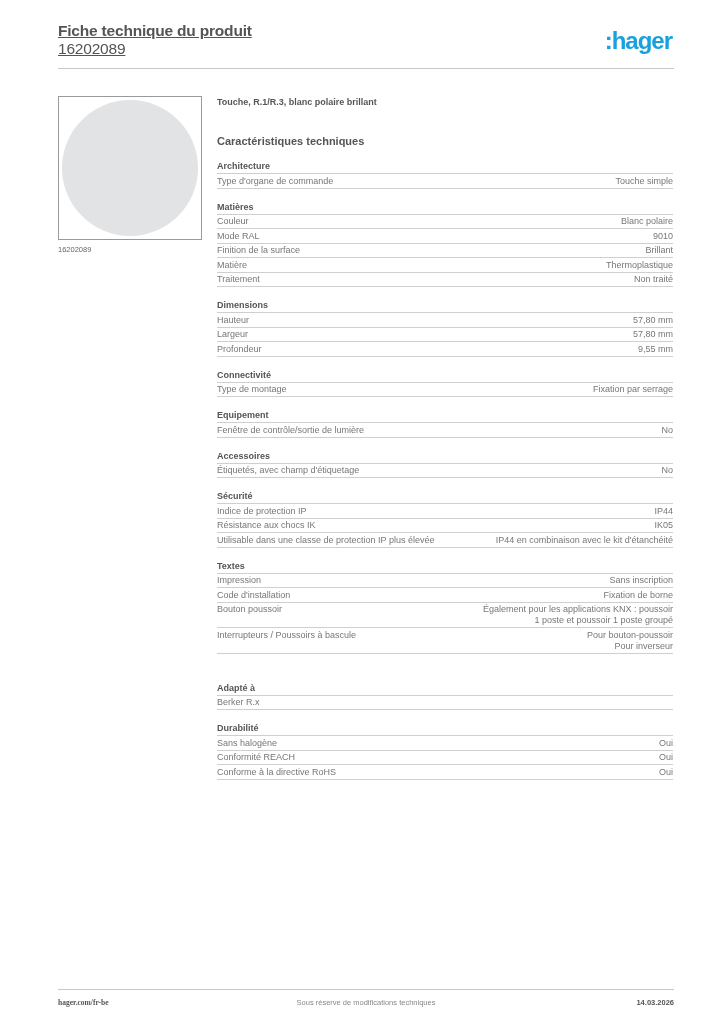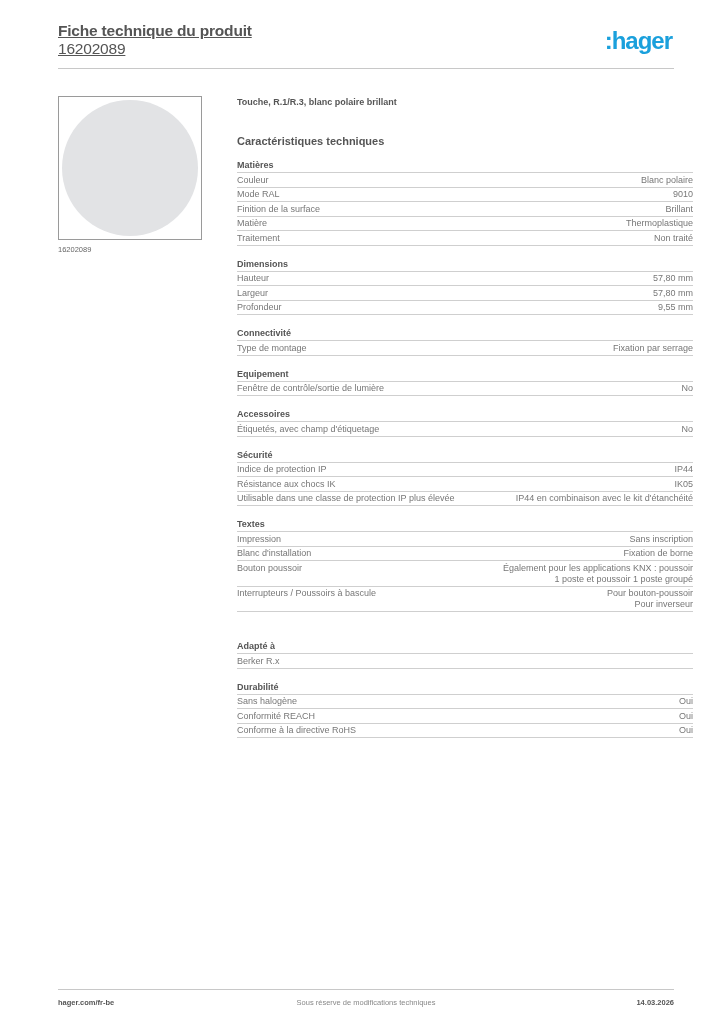--- a/index.html
+++ b/index.html
@@ -20,42 +20,42 @@
   .image-box {
     position: absolute; left: 58px; top: 96px; width: 144px; height: 144px;
     border: 1px solid #9a9a9a; box-sizing: border-box; background: #fff;
   }
   .product-disc {
     position: absolute; left: 3px; top: 3px; width: 136px; height: 136px;
     border-radius: 50%; background: #e2e3e5;
   }
   .image-caption { position: absolute; left: 58px; top: 245px; font-size: 7.5px; color: #666; }
 
-  .content { position: absolute; left: 217px; top: 96px; width: 456px; margin-left: 20px; }
+  .content { position: absolute; left: 217px; top: 96px; width: 456px; }
   .product-title { font-size: 9px; font-weight: bold; color: #555; height: 12px; line-height: 12px; }
   .section-heading { font-size: 11px; font-weight: bold; color: #555; margin-top: 27px; height: 12px; line-height: 12px; }
 
   .group { margin-top: 12px; }
   .group.first { margin-top: 13px; }
   .group.extra { margin-top: 28px; }
   .group-title {
     font-size: 9px; font-weight: bold; color: #555; line-height: 12px; height: 12px;
     border-bottom: 1px solid #cfcfcf; padding-bottom: 1px;
   }
   .row {
     display: flex; justify-content: space-between; align-items: flex-start;
     font-size: 9px; color: #777; line-height: 11px; padding: 1.5px 0 1px 0;
     border-bottom: 1px solid #cfcfcf;
   }
   .row .label { white-space: nowrap; }
   .row .value { text-align: right; white-space: pre-line; }
 
   .footer-rule { position: absolute; left: 58px; top: 989px; width: 616px; height: 1px; background: #c8c8c8; }
   .footer { position: absolute; left: 58px; top: 998px; width: 616px; font-size: 7.5px; height: 12px; }
-  .footer .site { position: absolute; left: 0; font-weight: bold; color: #555; }
+  .footer .site { position: absolute; left: 0; font-weight: bold; color: #555; font-family: Liberation Serif, serif; }
   .footer .disclaimer { position: absolute; left: 0; right: 0; text-align: center; color: #888; }
   .footer .date { position: absolute; right: 0; font-weight: bold; color: #555; }
 </style>
 </head>
 <body>
 
 <div class="header">
   <div class="doc-title">Fiche technique du produit</div>
   <div class="doc-number">16202089</div>
   <div class="logo">:hager</div>
@@ -64,20 +64,27 @@
 
 <div class="image-box">
   <div class="product-disc"></div>
 </div>
 <div class="image-caption">16202089</div>
 
 <div class="content">
   <div class="product-title">Touche, R.1/R.3, blanc polaire brillant</div>
   <div class="section-heading">Caractéristiques techniques</div>
   <div id="groups">
+      <div class="group first">
+        <div class="group-title">Architecture</div>
+        <div class="row">
+          <span class="label">Type d'organe de commande</span>
+          <span class="value">Touche simple</span>
+        </div>
+      </div>
       <div class="group">
         <div class="group-title">Matières</div>
         <div class="row">
           <span class="label">Couleur</span>
           <span class="value">Blanc polaire</span>
         </div>
         <div class="row">
           <span class="label">Mode RAL</span>
           <span class="value">9010</span>
         </div>
@@ -145,21 +152,21 @@
           <span class="value">IP44 en combinaison avec le kit d'étanchéité</span>
         </div>
       </div>
       <div class="group">
         <div class="group-title">Textes</div>
         <div class="row">
           <span class="label">Impression</span>
           <span class="value">Sans inscription</span>
         </div>
         <div class="row">
-          <span class="label">Blanc d'installation</span>
+          <span class="label">Code d'installation</span>
           <span class="value">Fixation de borne</span>
         </div>
         <div class="row">
           <span class="label">Bouton poussoir</span>
           <span class="value">Également pour les applications KNX : poussoir
 1 poste et poussoir 1 poste groupé</span>
         </div>
         <div class="row">
           <span class="label">Interrupteurs / Poussoirs à bascule</span>
           <span class="value">Pour bouton-poussoir

